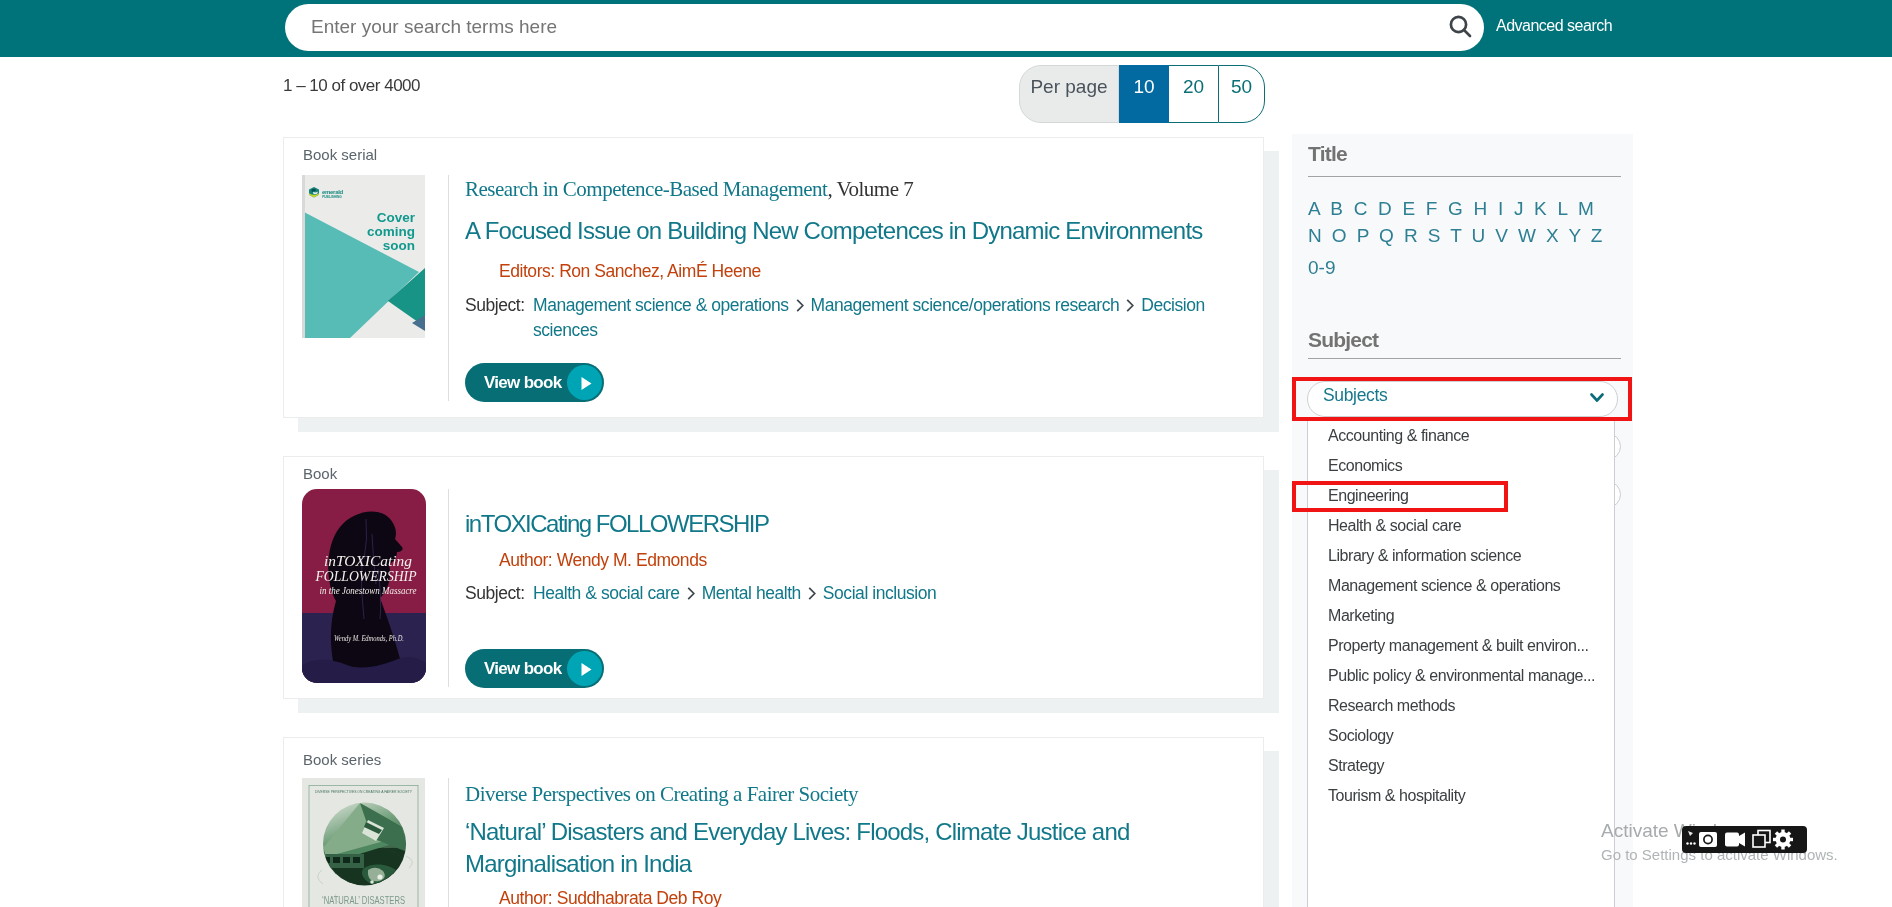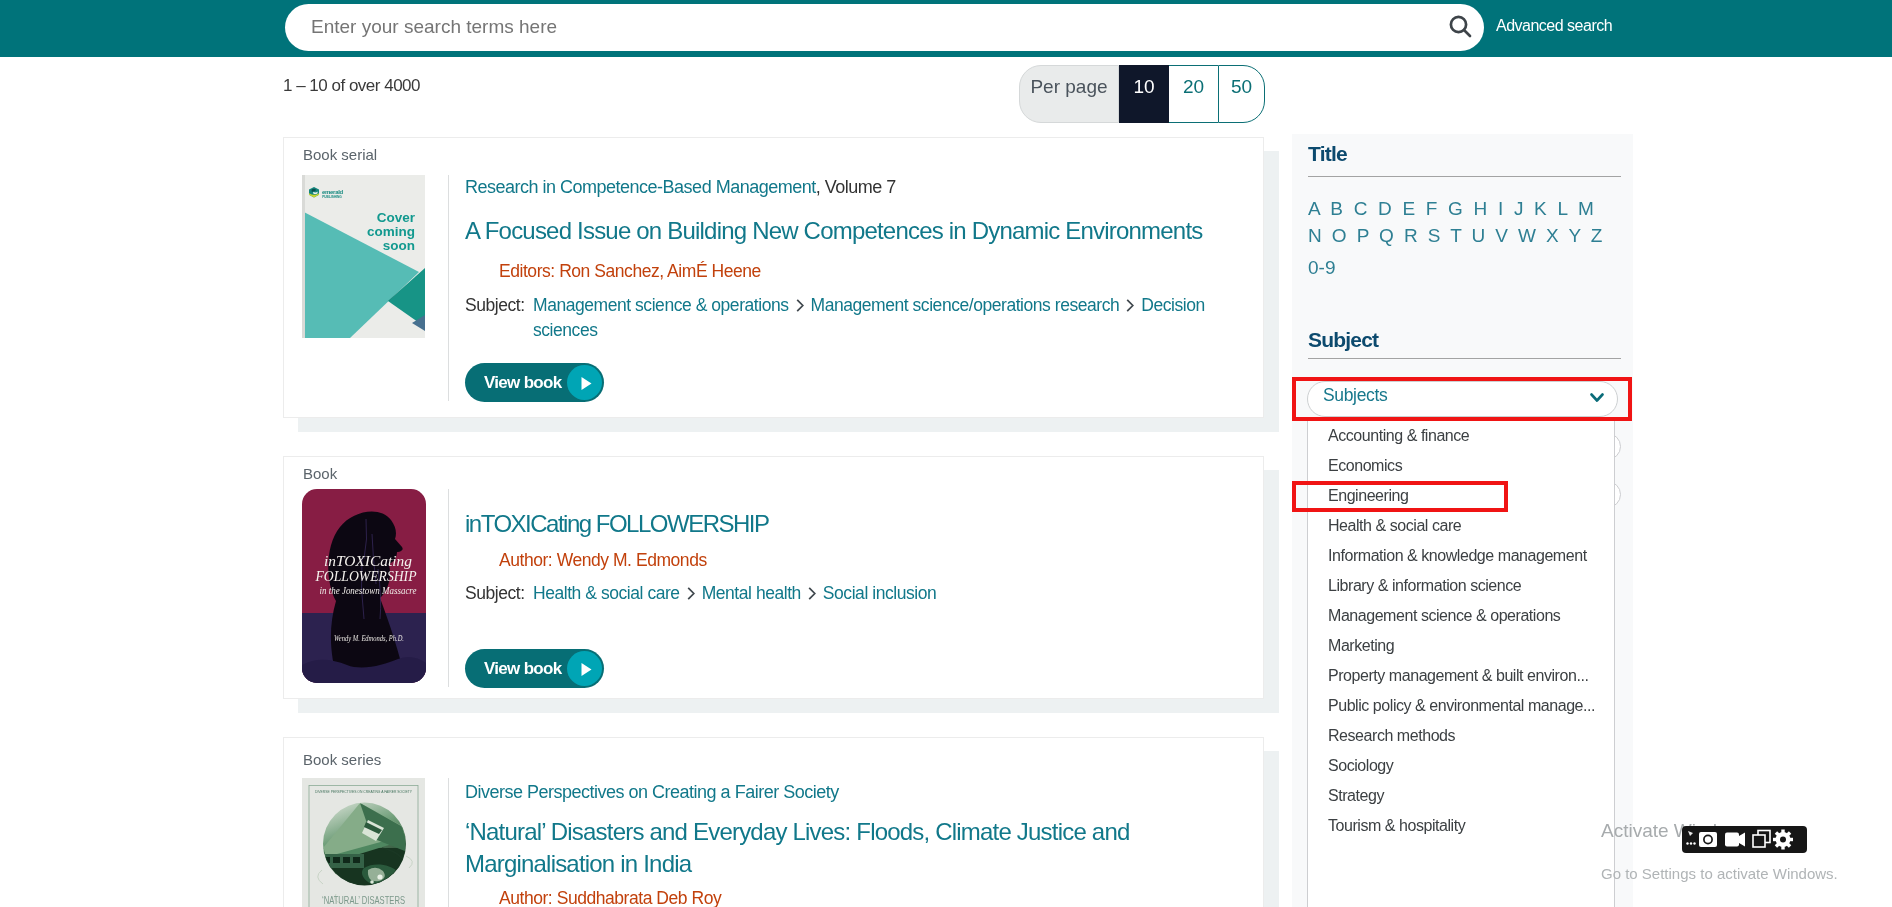--- a/index.html
+++ b/index.html
@@ -5,54 +5,54 @@
   * { margin:0; padding:0; box-sizing:border-box; }
   html,body { width:1892px; height:907px; overflow:hidden; background:#fff;
     font-family:"Liberation Sans", sans-serif; position:relative; }
   .abs { position:absolute; }
   a { text-decoration:none; }
   .shadow { position:absolute; background:#edf1f2; }
   .card { position:absolute; background:#fff; border:1px solid #ececec; }
   .lbl { position:absolute; font-size:15px; color:#5b646b; }
   .cover { position:absolute; overflow:hidden; }
   .vdiv { position:absolute; width:1px; background:#dcdedf; }
-  .series { position:absolute; font-size:18px; letter-spacing:-0.5px; color:#333; }
+  .series { position:absolute; font-size:21px; letter-spacing:-0.5px; color:#333;font-family:Liberation Serif, serif; }
   .series a { color:#11788a; }
   .btitle { position:absolute; font-size:24px; letter-spacing:-0.8px; color:#11788a; line-height:32px; }
   .meta { position:absolute; font-size:17.5px; letter-spacing:-0.45px; color:#c2410c;margin-left:34px; }
   .subj { position:absolute; font-size:17.5px; letter-spacing:-0.45px; color:#333; }
   .subj a { color:#11788a; }
   .sep { display:inline-block; width:8px; height:13px; margin:0 7px; vertical-align:-1px; }
   .vbtn { position:absolute; width:139px; height:39px; background:#076e75; border-radius:19.5px; color:#fff; }
   .vbtn .t { position:absolute; left:19px; top:10px; font-size:17px; font-weight:700; letter-spacing:-0.7px; }
   .vbtn .c { position:absolute; right:2px; top:2px; width:35px; height:35px; border-radius:50%; background:#00a5b5; }
   .vbtn .c svg { position:absolute; left:13.5px; top:11.5px; }
   .hrline { position:absolute; height:1px; background:#a3a3a3; }
-  .sideh { position:absolute; font-size:21px; font-weight:700; letter-spacing:-0.8px; color:#0c4a6e; }
+  .sideh { position:absolute; font-size:21px; font-weight:700; letter-spacing:-0.8px; color:#737373; }
   .alpha { position:absolute; font-size:19px; color:#2e7f93; letter-spacing:0; }
   .ditem { height:30px; line-height:30px; padding-left:20px; font-size:16px; letter-spacing:-0.45px; color:#3c4043; white-space:nowrap; overflow:hidden; }
 </style>
 </head>
 <body>
 
 <div class="abs" style="left:0;top:0;width:1892px;height:57px;background:#00737a;"></div>
 <div class="abs" style="left:285px;top:4px;width:1199px;height:47px;background:#fff;border-radius:24px;"></div>
 <div class="abs" style="left:311px;top:16px;font-size:19px;color:#757575;">Enter your search terms here</div>
 <svg class="abs" style="left:1447px;top:13px;" width="27" height="27" viewBox="0 0 27 27">
   <circle cx="11.5" cy="11.5" r="7.6" fill="none" stroke="#3e4449" stroke-width="2.7"></circle>
   <line x1="17" y1="17" x2="23" y2="23" stroke="#3e4449" stroke-width="2.7" stroke-linecap="round"></line>
 </svg>
 <div class="abs" style="left:1496px;top:17px;font-size:16px;letter-spacing:-0.5px;color:#fff;">Advanced search</div>
 
 <div class="abs" style="left:283px;top:76px;font-size:17px;letter-spacing:-0.5px;color:#3a3a3a;">1 – 10 of over 4000</div>
 
 <div class="abs" style="left:1019px;top:65px;width:246px;height:44px;">
   <div style="display:flex;height:58px;">
     <div style="width:100px;background:#e9ebeb;border:1px solid #d5d8d9;border-radius:22px 0 0 22px;color:#4a535c;font-size:19px;line-height:42px;text-align:center;">Per page</div>
-    <div style="width:50px;background:#0f172a;color:#fff;font-size:19px;line-height:44px;text-align:center;">10</div>
+    <div style="width:50px;background:#0369a1;color:#fff;font-size:19px;line-height:44px;text-align:center;">10</div>
     <div style="width:49px;background:#fff;border-top:1px solid #0b6f75;border-bottom:1px solid #0b6f75;color:#0b6f75;font-size:19px;line-height:42px;text-align:center;">20</div>
     <div style="width:47px;background:#fff;border:1px solid #0b6f75;border-left:1px solid #0b6f75;border-radius:0 22px 22px 0;color:#0b6f75;font-size:19px;line-height:42px;text-align:center;">50</div>
   </div>
 </div>
 
 <div class="shadow" style="left:298px;top:151px;width:981px;height:281px;"></div>
 <div class="shadow" style="left:298px;top:470px;width:981px;height:243px;"></div>
 <div class="shadow" style="left:298px;top:751px;width:981px;height:250px;"></div>
 
 <div class="card" style="left:283px;top:137px;width:981px;height:281px;"></div>
@@ -195,37 +195,36 @@
 <div class="abs" style="left:1323px;top:385px;font-size:17.5px;letter-spacing:-0.35px;color:#17788c;">Subjects</div>
 <svg class="abs" style="left:1590px;top:393px;" width="14" height="10" viewBox="0 0 14 10">
   <path d="M1.5,1.5 L7,7.5 L12.5,1.5" fill="none" stroke="#0a6c79" stroke-width="2.6" stroke-linecap="round" stroke-linejoin="round"></path>
 </svg>
 
 <div class="abs" style="left:1307px;top:420px;width:308px;height:500px;background:#fff;border:1px solid #cdced1;border-bottom:none;">
   <div class="ditem">Accounting &amp; finance</div>
   <div class="ditem">Economics</div>
   <div class="ditem">Engineering</div>
   <div class="ditem">Health &amp; social care</div>
-  <div class="ditem">Information &amp; knowledge management</div>
   <div class="ditem">Library &amp; information science</div>
   <div class="ditem">Management science &amp; operations</div>
   <div class="ditem">Marketing</div>
   <div class="ditem">Property management &amp; built environ...</div>
   <div class="ditem">Public policy &amp; environmental manage...</div>
   <div class="ditem">Research methods</div>
   <div class="ditem">Sociology</div>
   <div class="ditem">Strategy</div>
   <div class="ditem">Tourism &amp; hospitality</div>
 </div>
 
 <div class="abs" style="left:1292px;top:377px;width:340px;height:44px;border:4px solid #f01414;"></div>
 <div class="abs" style="left:1292px;top:481px;width:216px;height:31px;border:4px solid #f01414;"></div>
 
 <div class="abs" style="left:1601px;top:820px;font-size:19px;color:#a7abad;">Activate Windows</div>
-<div class="abs" style="left:1601px;top:846px;font-size:15px;color:#b0b4b6;margin-top:19px;">Go to Settings to activate Windows.</div>
+<div class="abs" style="left:1601px;top:846px;font-size:15px;color:#b0b4b6;">Go to Settings to activate Windows.</div>
 
 <div class="abs" id="toolbar" style="left:1682px;top:826px;width:125px;height:27px;background:#161616;border-radius:4px;">
   <svg width="125" height="27" viewBox="0 0 125 27">
     <g fill="#fff">
       <path d="M6,5 l5,2 -3,3 z" opacity="0.9"></path>
       <circle cx="5.5" cy="17.5" r="1.2"></circle>
         <circle cx="9" cy="17.5" r="1.2"></circle>
         <circle cx="12.5" cy="17.5" r="1.2"></circle>
       <rect x="17" y="6" width="18" height="15" rx="2"></rect>
       <rect x="43" y="6.5" width="14" height="14" rx="2"></rect>

